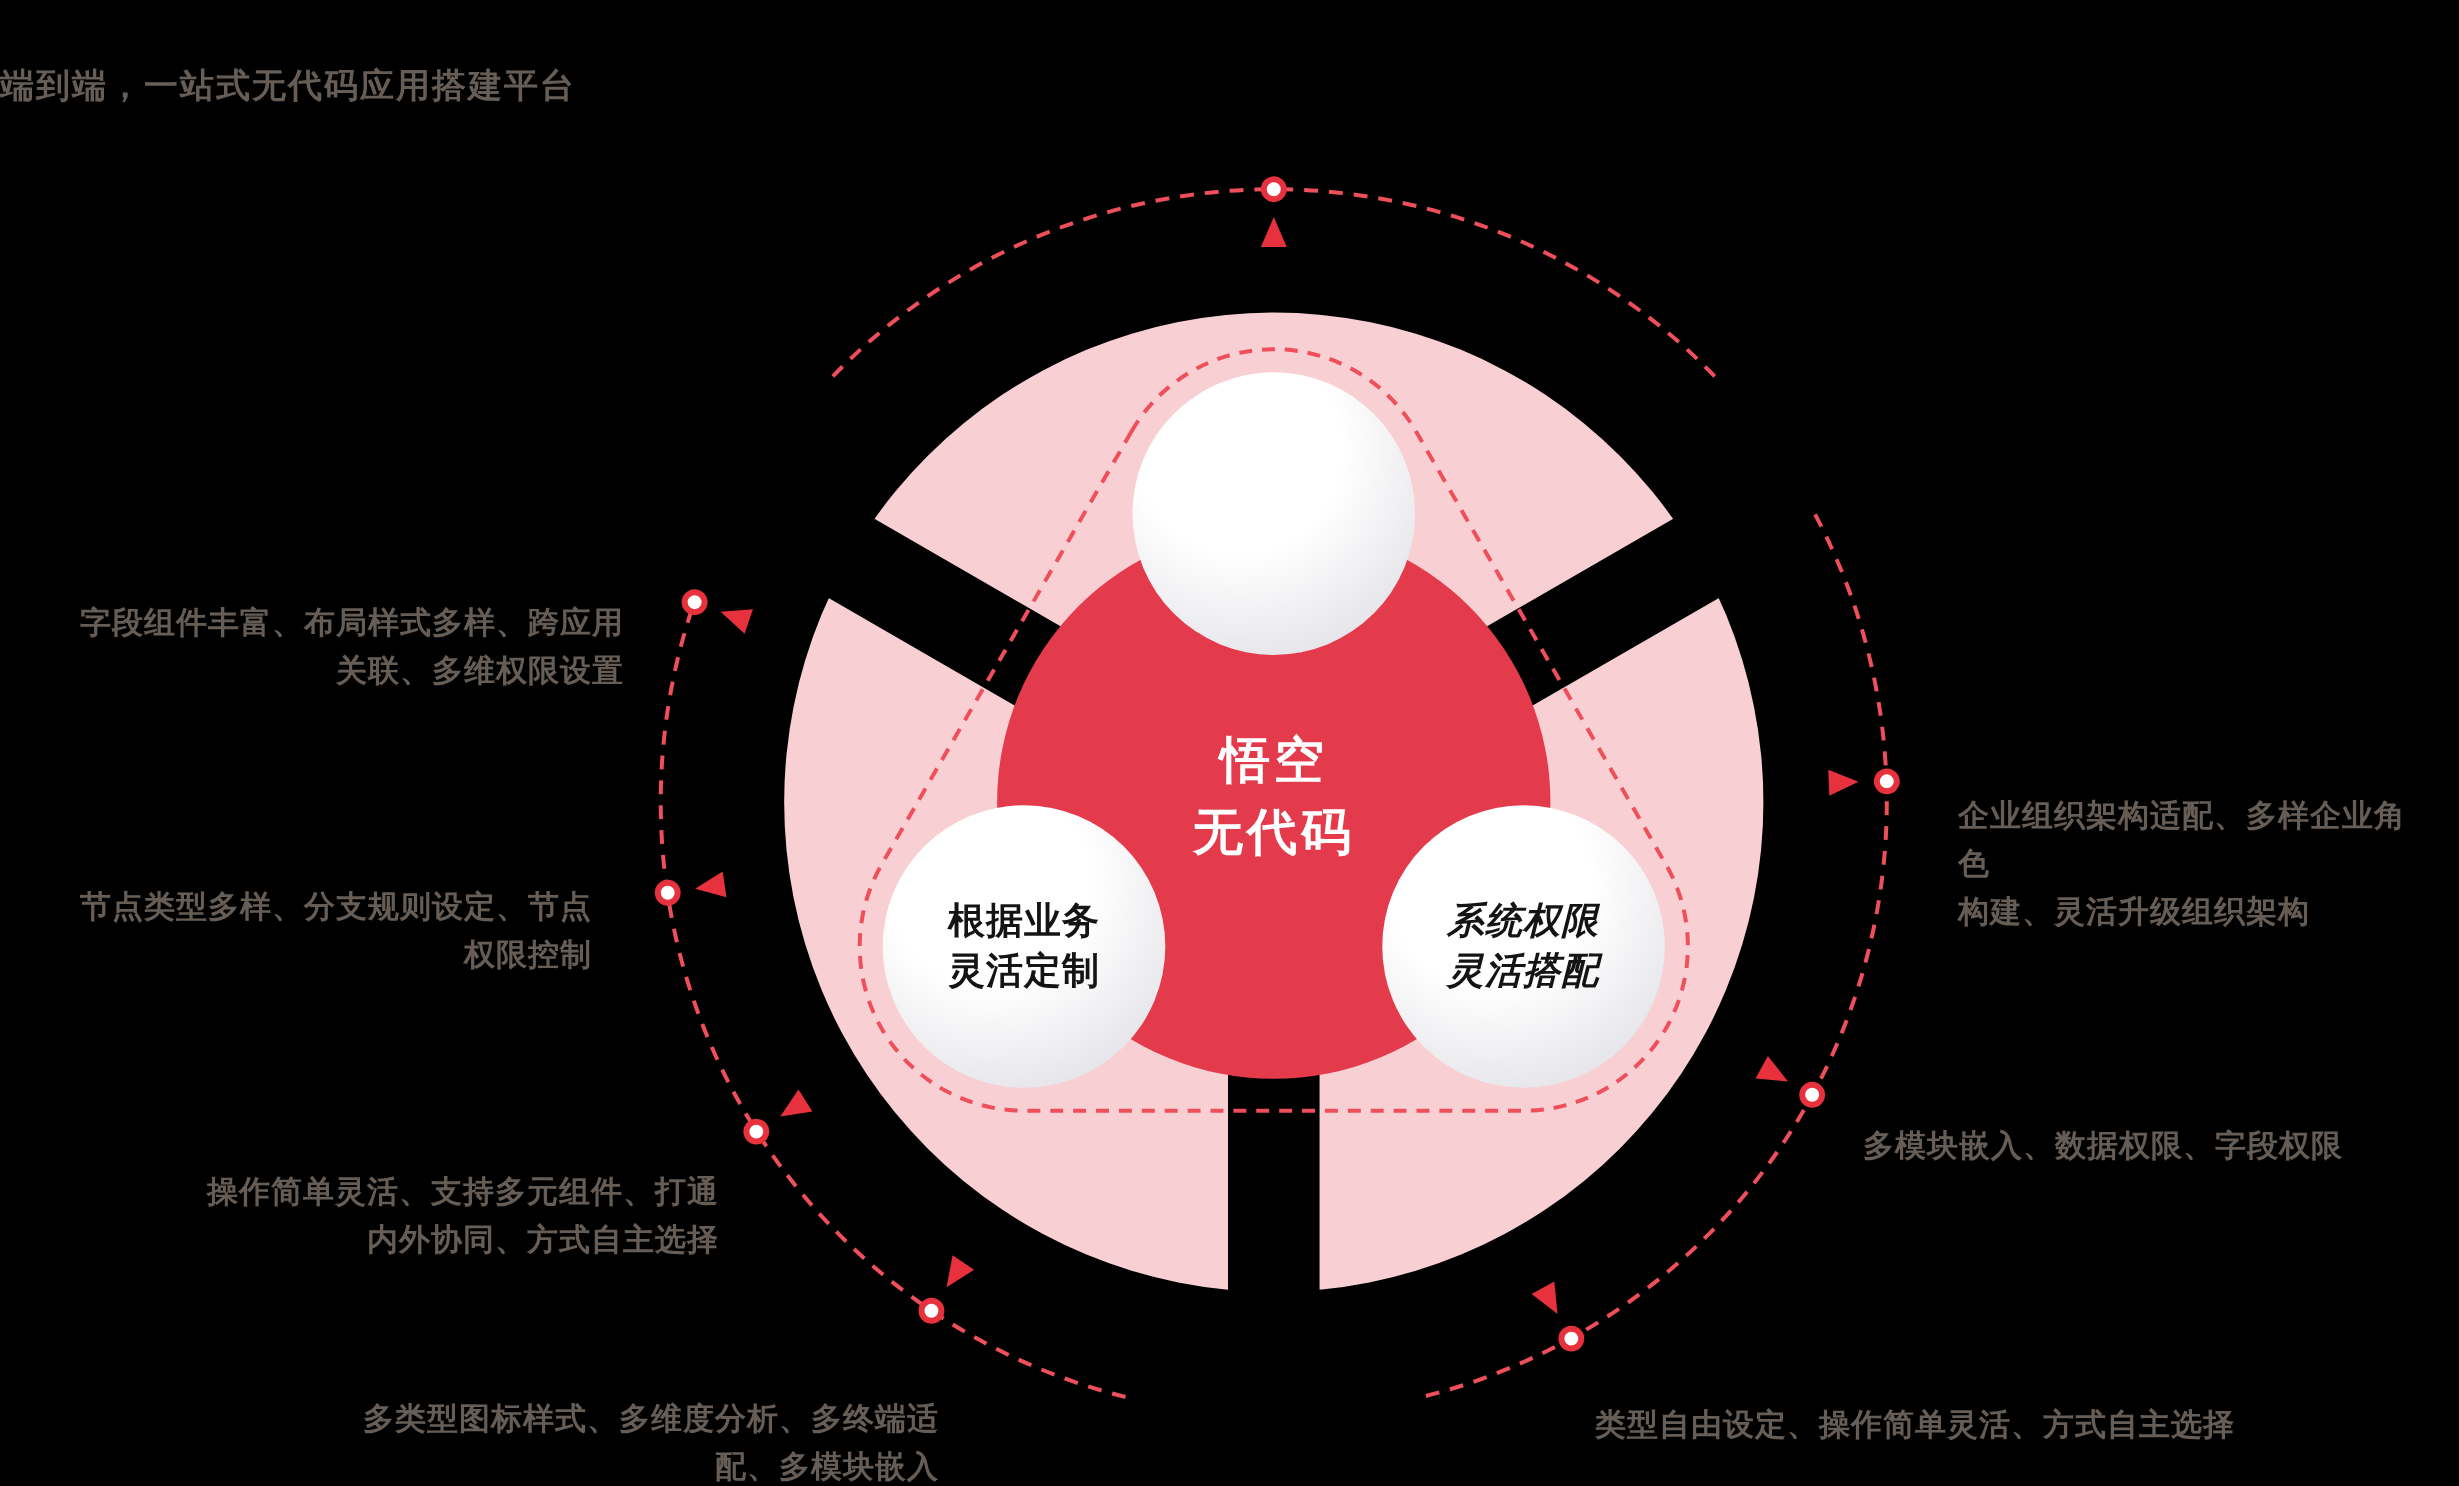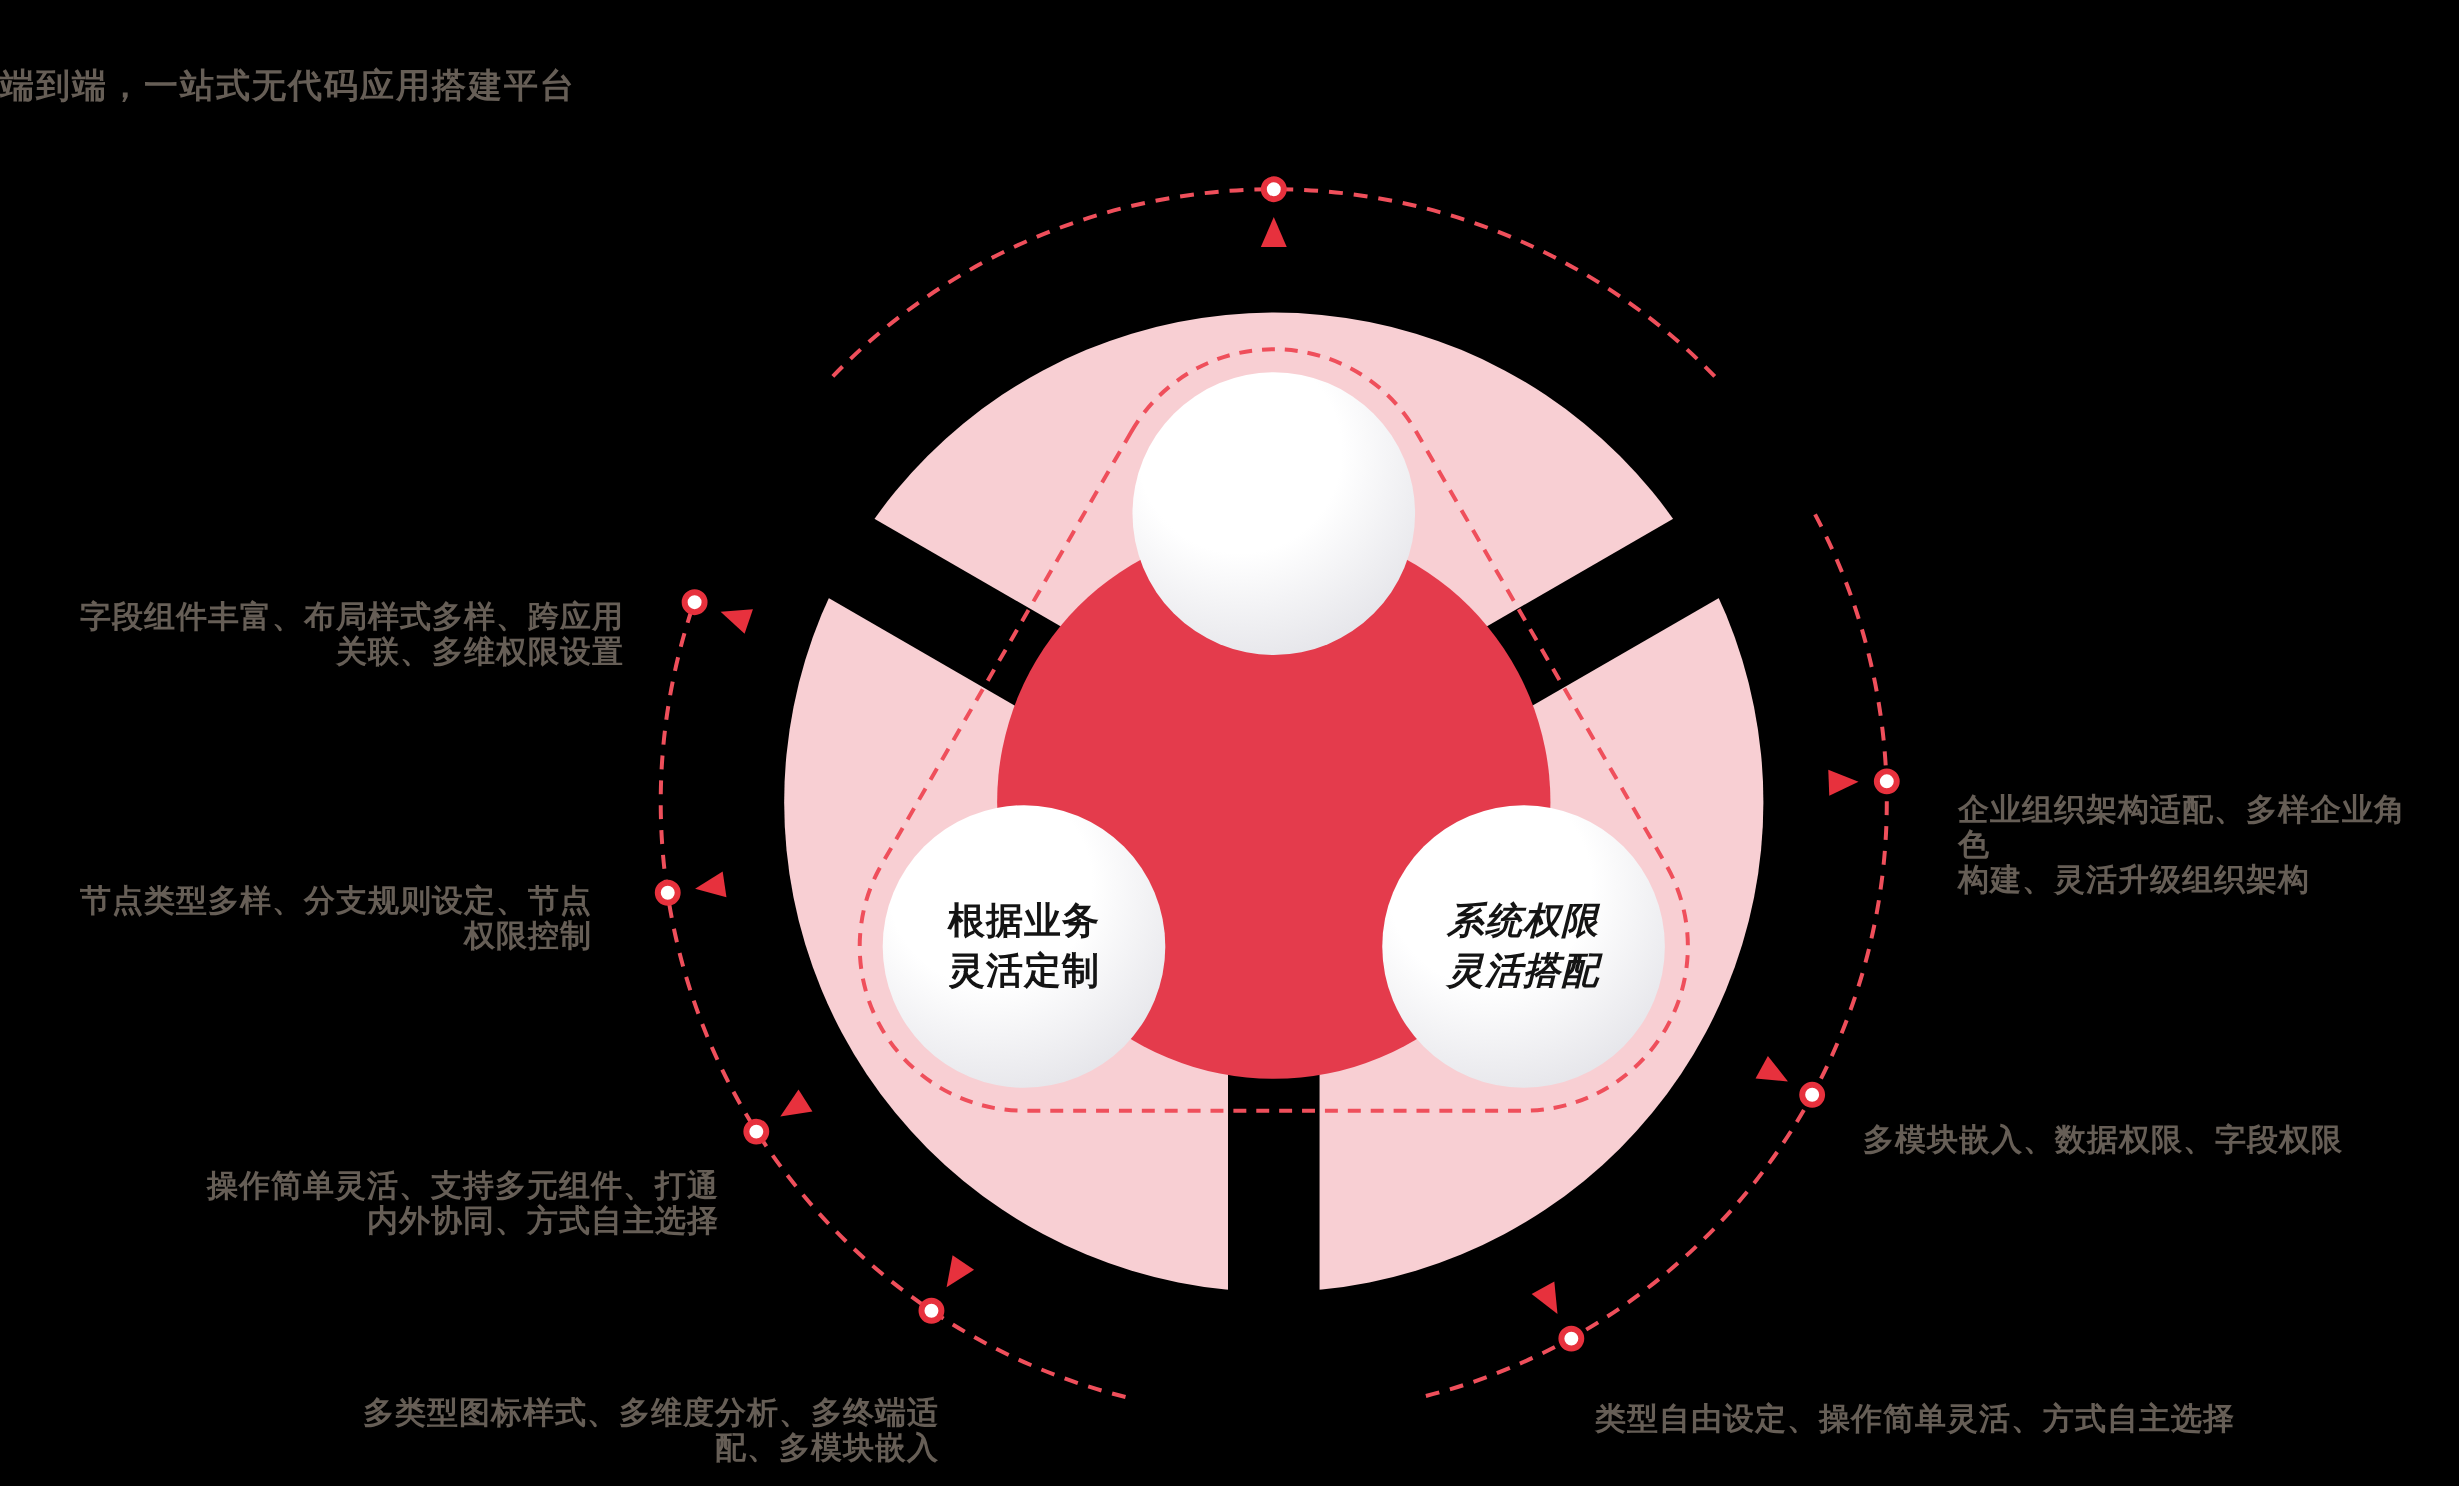--- a/index.html
+++ b/index.html
@@ -9,21 +9,21 @@
     overflow:hidden;
     position:relative;
     font-family:"Liberation Sans","DejaVu Sans",sans-serif;
   }
   .stage{position:absolute;inset:0;width:2460px;height:1487px;}
   svg.diagram{position:absolute;left:0;top:0;}
   .label{
     position:absolute;
     font-weight:700;
     font-size:31px;
-    line-height:35px;
+    line-height:48px;
     color:#665e56;
     white-space:pre-line;
     letter-spacing:1px;
   }
   .label.right-align{text-align:right;}
   .label.left-align{text-align:left;}
   .page-title{
     position:absolute;
     left:0;top:60px;width:2460px;
     text-align:left;
@@ -122,20 +122,22 @@
       <polygon points="784.1,1121.9 802.4,1094.8 816.4,1116.8"></polygon>
       <polygon points="951.2,1293.5 957.2,1261.3 978.8,1275.9"></polygon>
       <polygon points="1867.6,785.5 1838.2,799.5 1837.2,773.5"></polygon>
       <polygon points="1796.7,1086.6 1764.1,1083.7 1776.5,1060.9"></polygon>
       <polygon points="1565.1,1320.3 1539.1,1300.3 1561.9,1287.7"></polygon>
     </g>
   </svg>
 
   <div class="page-title">端到端，一站式无代码应用搭建平台</div>
 
+  <div class="core-text">悟空
+无代码</div>
   <div class="node-text n-left">根据业务
 灵活定制</div>
   <div class="node-text n-right">系统权限
 灵活搭配</div>
 
   <div class="label right-align lbl-left-top">字段组件丰富、布局样式多样、跨应用
 关联、多维权限设置</div>
   <div class="label right-align lbl-left-mid">节点类型多样、分支规则设定、节点
 权限控制</div>
   <div class="label right-align lbl-left-bottom">操作简单灵活、支持多元组件、打通

